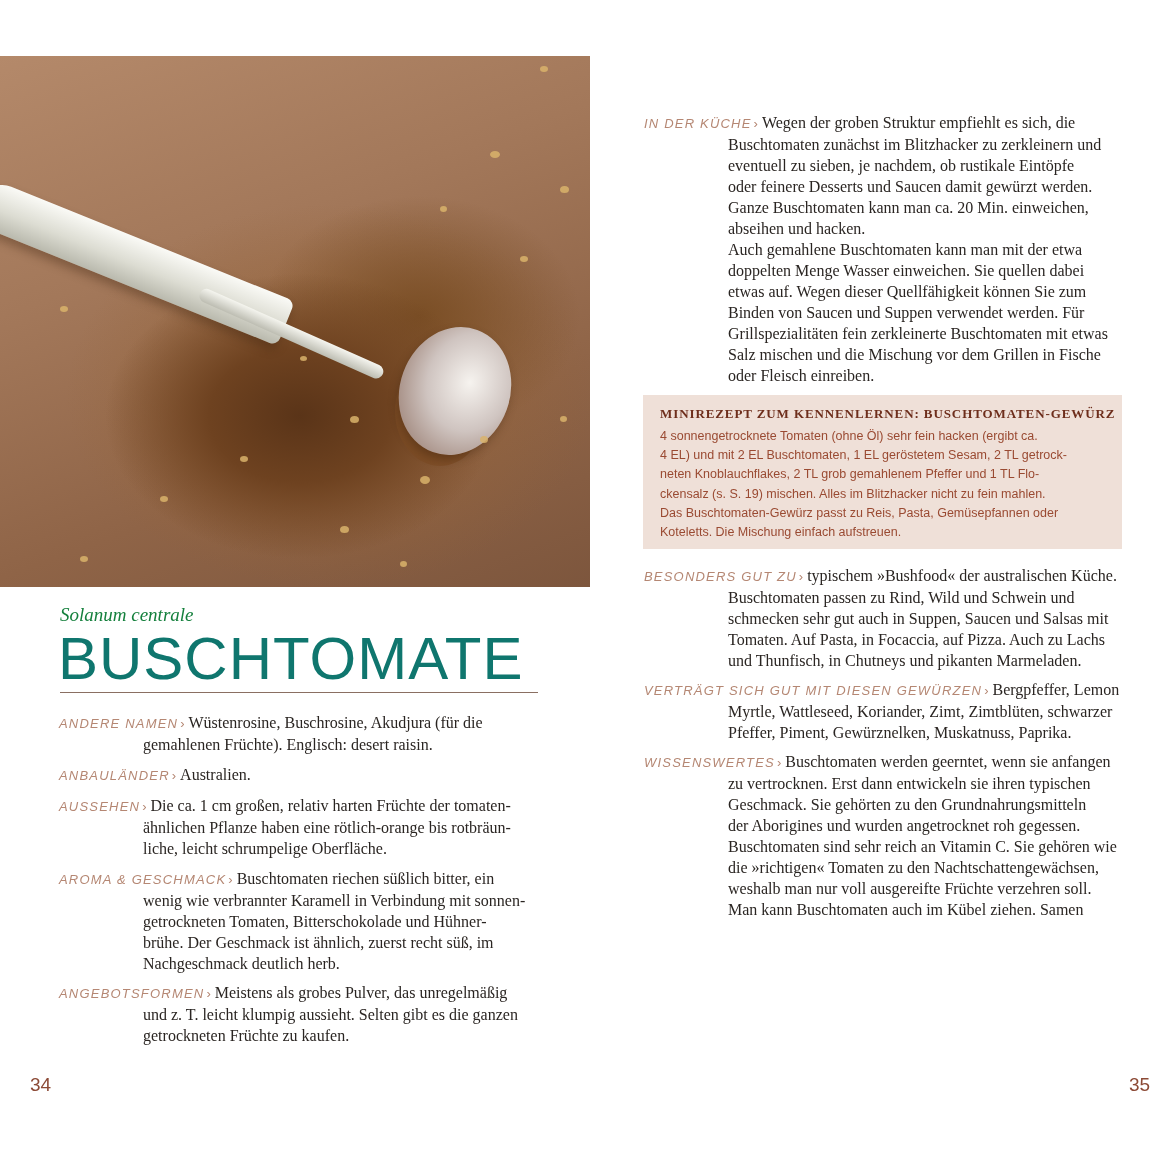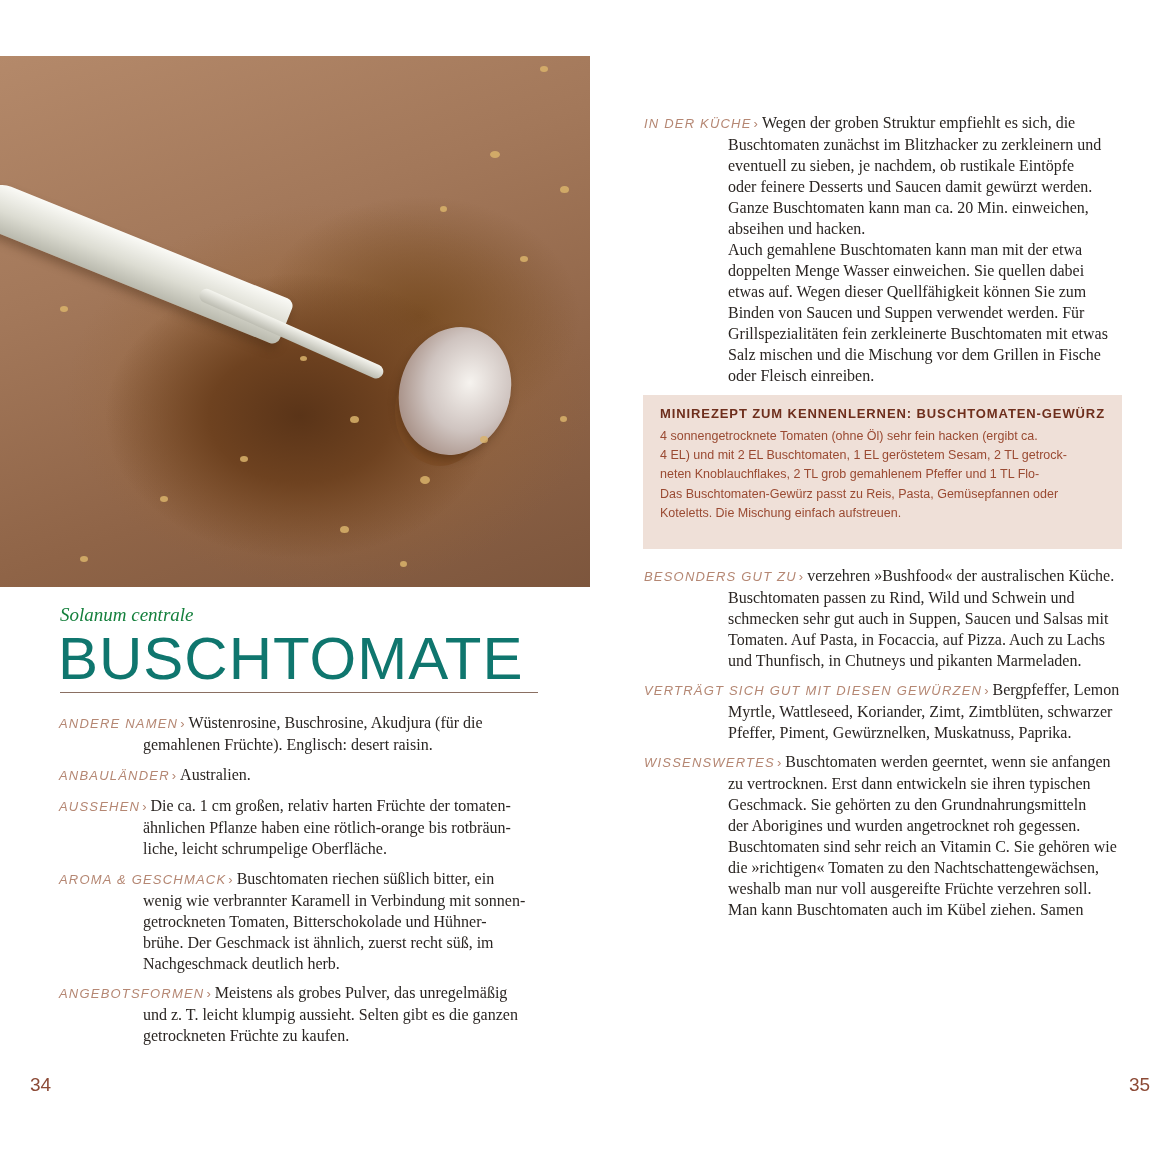--- a/index.html
+++ b/index.html
@@ -33,21 +33,21 @@
     .rule { position: absolute; left: 60px; top: 692px; width: 478px; height: 1px; background: #8a6f62; }
 
     .entry { position: absolute; font-size: 16px; line-height: 21px; color: #2a2522; }
     .entry .label { font-family: "Liberation Sans", "DejaVu Sans", sans-serif; font-size: 13px;
       letter-spacing: 1.2px; color: #b58773; font-style: italic; }
     .entry .arrow { font-family: "Liberation Sans", "DejaVu Sans", sans-serif; font-size: 13px; color: #b58773; margin: 0 4px 0 2px; }
     .entry .indent { display: block; padding-left: 84px; }
     .left .entry .indent { padding-left: 84px; }
 
     .box { position: absolute; left: 643px; top: 395px; width: 479px; height: 154px; background: #efe0d8; }
-    .box-title { position: absolute; left: 17px; top: 11px; font-family: Liberation Sans, sans-serif;
+    .box-title { position: absolute; left: 17px; top: 11px; font-family: Liberation Serif, serif;
       font-size: 13px; font-weight: bold; letter-spacing: .9px; color: #6e2e1c; }
     .box-text { position: absolute; left: 17px; top: 32px; width: 450px; font-family: "Liberation Sans", "DejaVu Sans", sans-serif;
       font-size: 12.5px; line-height: 19.2px; color: #9a4a32; }
     .box-text span { display: block; white-space: nowrap; }
 
     .line { display: block; white-space: nowrap; }
     .pagenum { position: absolute; top: 1074px; font-family: "Liberation Sans", "DejaVu Sans", sans-serif;
       font-size: 19px; color: #8c4a36; }
   </style>
 </head>
@@ -128,27 +128,28 @@
   <span class="line indent">Salz mischen und die Mischung vor dem Grillen in Fische</span>
   <span class="line indent">oder Fleisch einreiben.</span>
 </div>
 
 <div class="box">
   <div class="box-title">MINIREZEPT ZUM KENNENLERNEN: BUSCHTOMATEN-GEWÜRZ</div>
   <div class="box-text">
     <span>4 sonnengetrocknete Tomaten (ohne Öl) sehr fein hacken (ergibt ca.</span>
     <span>4 EL) und mit 2 EL Buschtomaten, 1 EL geröstetem Sesam, 2 TL getrock-</span>
     <span>neten Knoblauchflakes, 2 TL grob gemahlenem Pfeffer und 1 TL Flo-</span>
+    <span>ckensalz (s. S. 19) mischen. Alles im Blitzhacker nicht zu fein mahlen.</span>
     <span>Das Buschtomaten-Gewürz passt zu Reis, Pasta, Gemüsepfannen oder</span>
     <span>Koteletts. Die Mischung einfach aufstreuen.</span>
   </div>
 </div>
 
 <div class="entry" style="left:644px;top:565px;width:490px">
-  <span class="line"><span class="label">BESONDERS GUT ZU</span><span class="arrow">›</span><span>verzehren »Bushfood« der australischen Küche.</span></span>
+  <span class="line"><span class="label">BESONDERS GUT ZU</span><span class="arrow">›</span><span>typischem »Bushfood« der australischen Küche.</span></span>
   <span class="line indent">Buschtomaten passen zu Rind, Wild und Schwein und</span>
   <span class="line indent">schmecken sehr gut auch in Suppen, Saucen und Salsas mit</span>
   <span class="line indent">Tomaten. Auf Pasta, in Focaccia, auf Pizza. Auch zu Lachs</span>
   <span class="line indent">und Thunfisch, in Chutneys und pikanten Marmeladen.</span>
 </div>
 
 <div class="entry" style="left:644px;top:679px;width:490px">
   <span class="line"><span class="label">VERTRÄGT SICH GUT MIT DIESEN GEWÜRZEN</span><span class="arrow">›</span><span>Bergpfeffer, Lemon</span></span>
   <span class="line indent">Myrtle, Wattleseed, Koriander, Zimt, Zimtblüten, schwarzer</span>
   <span class="line indent">Pfeffer, Piment, Gewürznelken, Muskatnuss, Paprika.</span>

